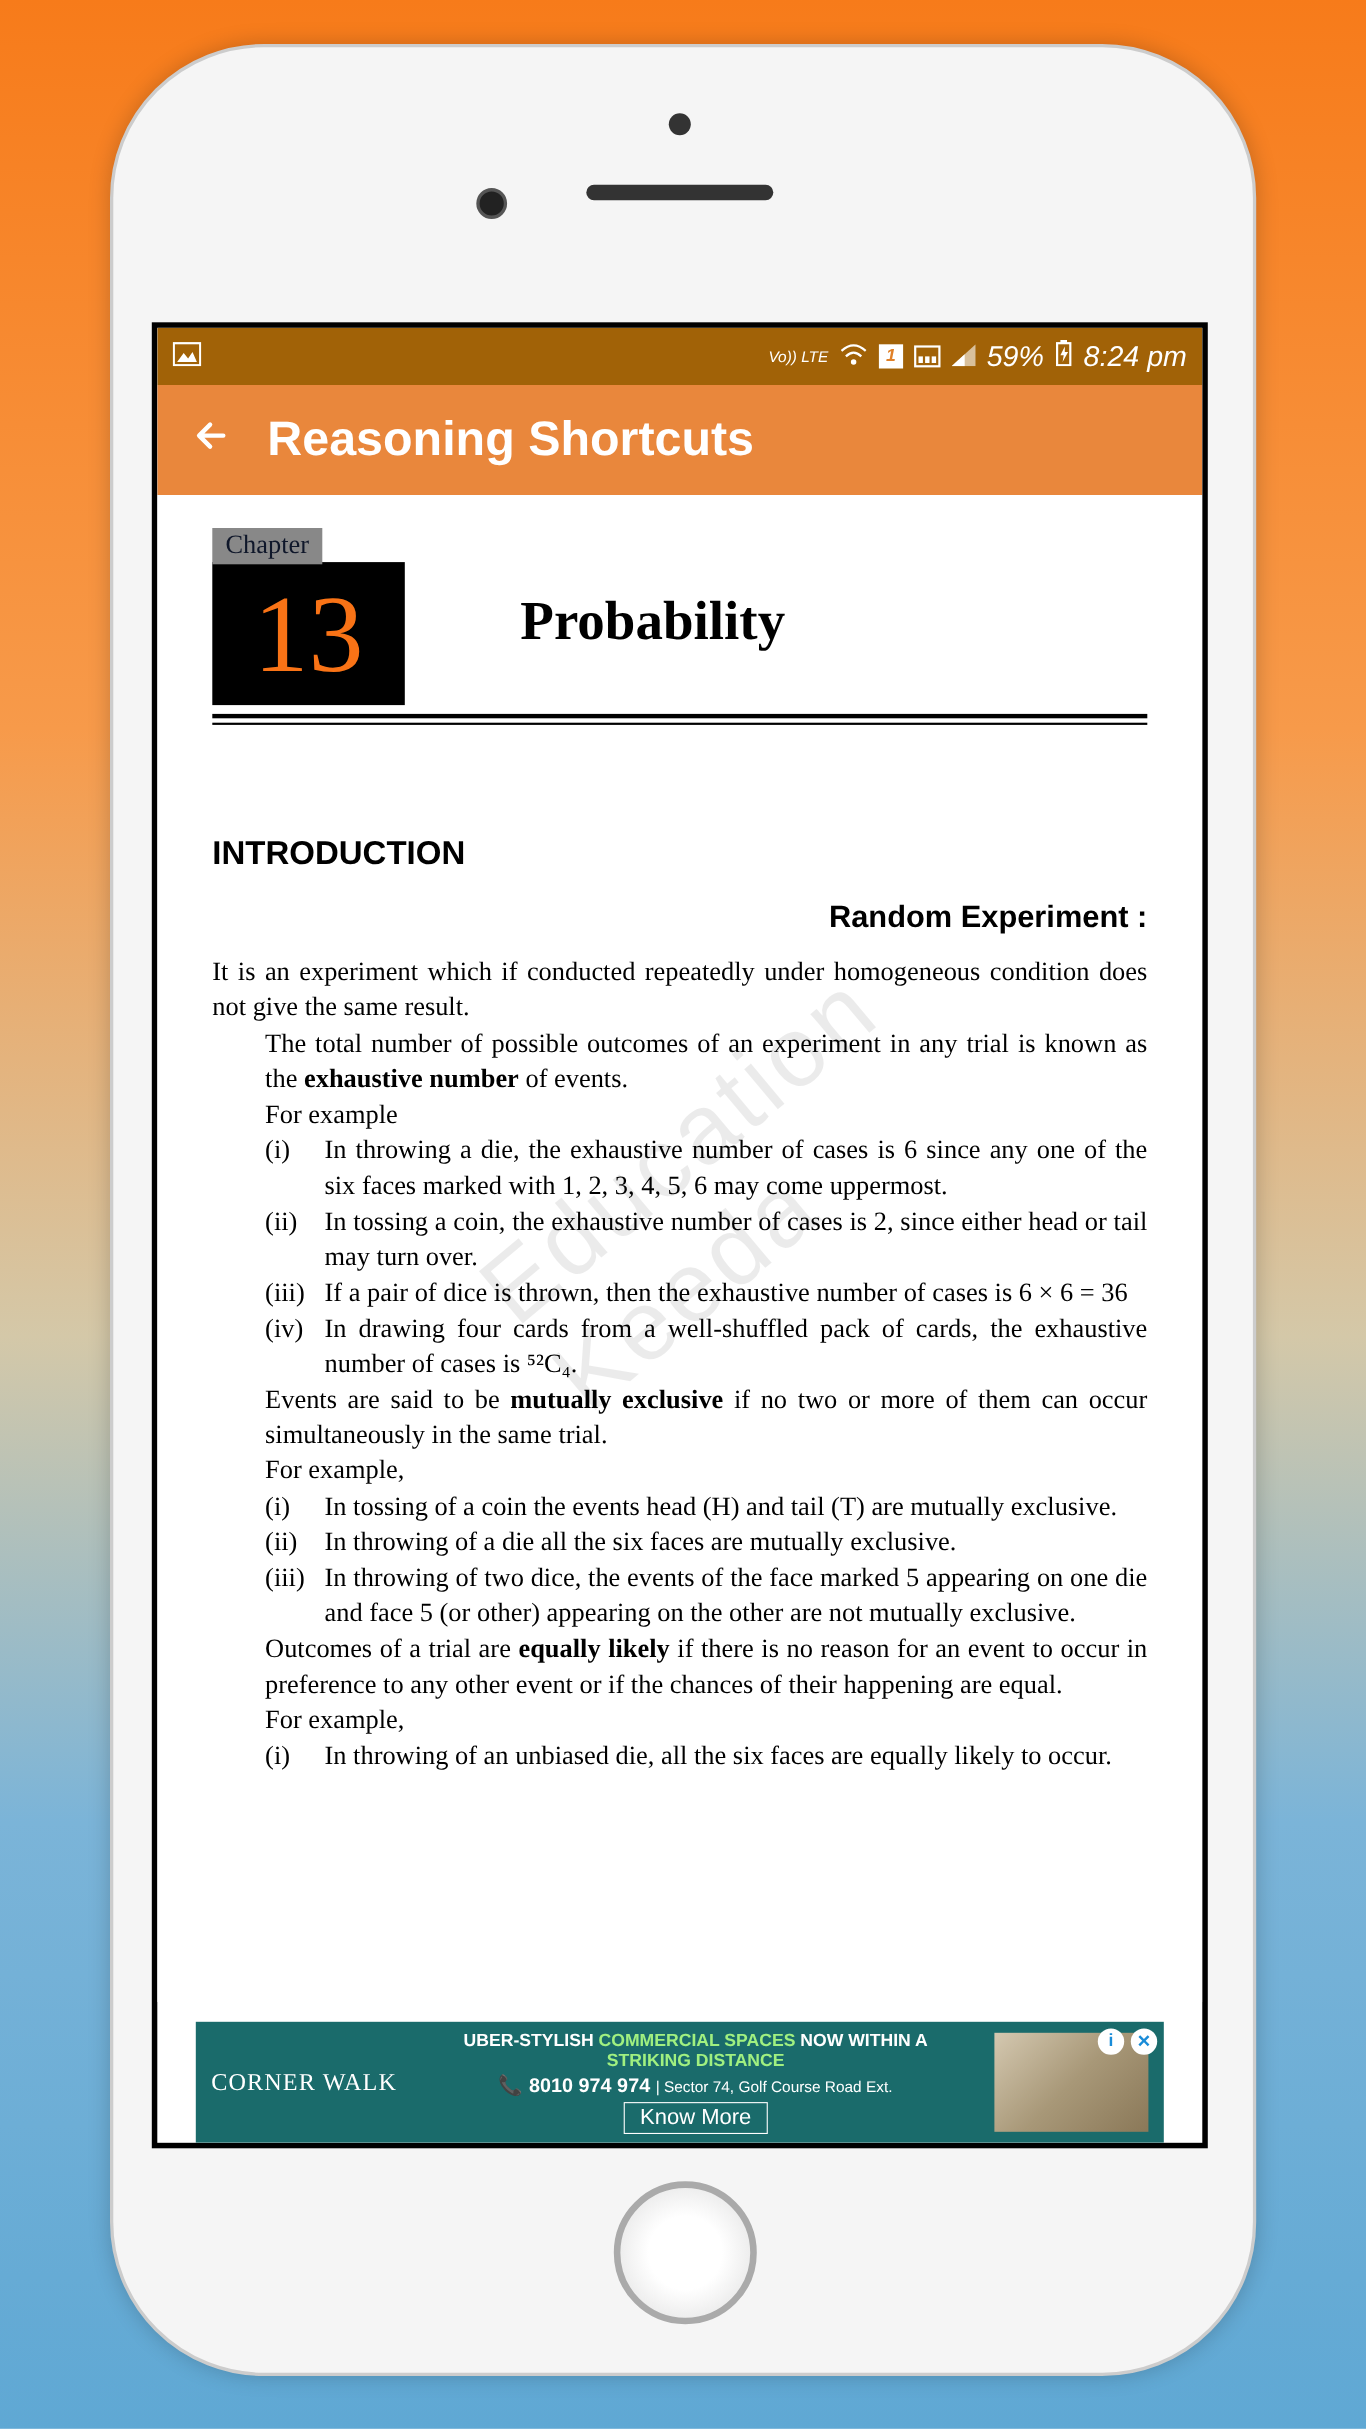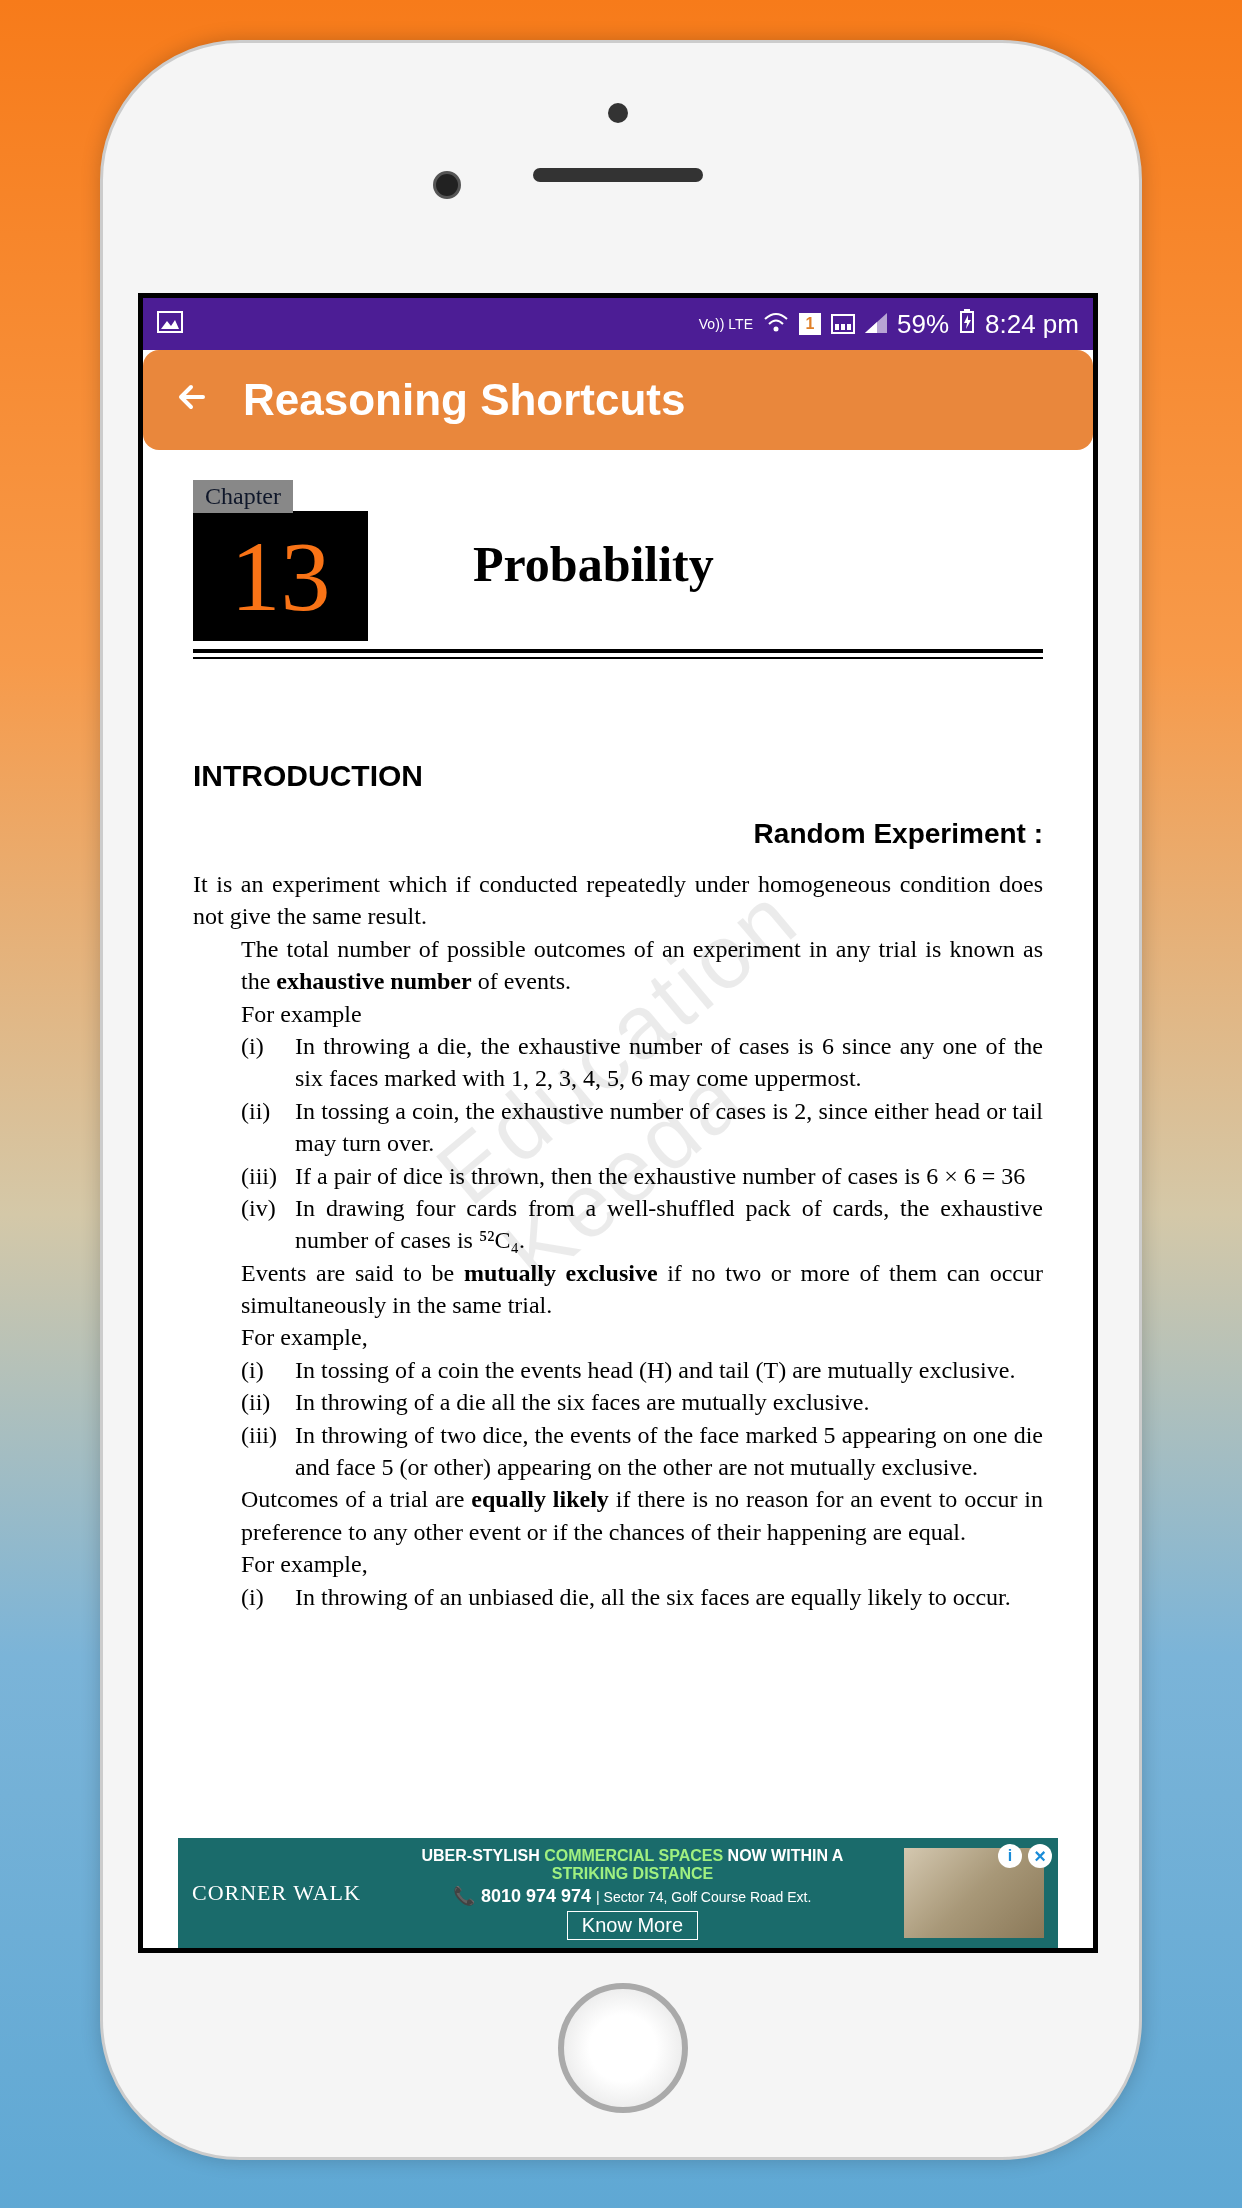--- a/index.html
+++ b/index.html
@@ -64,39 +64,39 @@
   left: 35px;
   top: 250px;
   width: 960px;
   height: 1660px;
   background: #fff;
   border: 5px solid #000;
   overflow: hidden;
 }
 .status-bar {
   height: 52px;
-  background: #4c1d95;
+  background: #a16207;
   color: #fff;
   display: flex;
   align-items: center;
   padding: 0 14px;
   font-size: 26px;
+  font-style: italic;
 }
 .status-left { flex: 0 0 auto; }
 .status-right { flex: 1; display: flex; justify-content: flex-end; align-items: center; gap: 10px; }
 .status-icon { display: inline-block; }
 .app-bar {
   height: 100px;
   background: #e9873c;
   color: #fff;
   display: flex;
   align-items: center;
   padding: 0 30px;
   gap: 30px;
-  border-radius: 16px;
 }
 .back-arrow {
   font-size: 48px;
   font-weight: bold;
 }
 .app-title {
   font-size: 44px;
   font-weight: 600;
 }
 .content-area {

